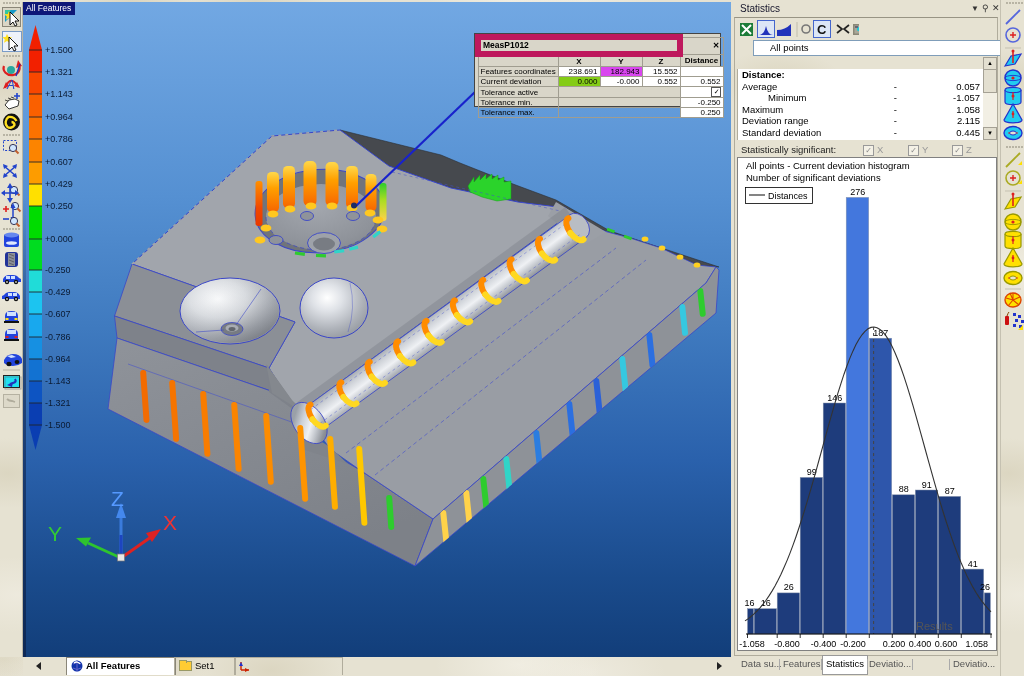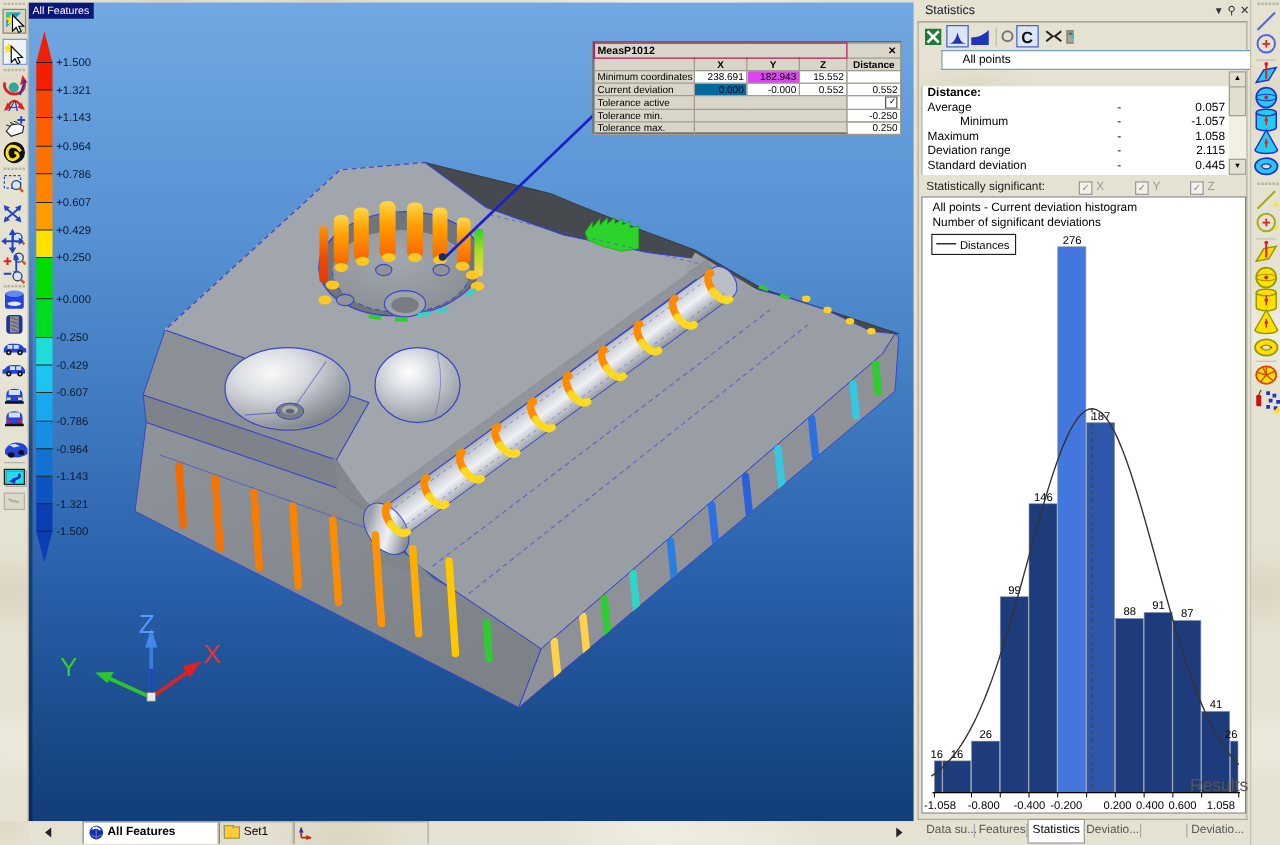--- a/index.html
+++ b/index.html
@@ -429,40 +429,40 @@
       <table style="border-collapse:collapse;width:245px;font-size:8px;color:#000;table-layout:fixed;">
 <colgroup>
           <col style="width:80px">
           <col style="width:42px">
           <col style="width:42px">
           <col style="width:38px">
           <col style="width:43px">
         </colgroup>
 <tbody>
           <tr>
-            <td colspan="4" style="font-weight:bold;font-size:8.5px;padding:0 2px;height:11px;line-height:11px;border:1px solid #be185d;">MeasP1012</td>
+            <td colspan="4" style="font-weight:bold;font-size:8.5px;padding:0 2px;height:11px;line-height:11px;border:6px solid #be185d;">MeasP1012</td>
             <td style="border:1px solid #a09d90;text-align:right;padding:0 3px;font-weight:bold;">✕</td>
           </tr>
 <tr>
             <td style="border:1px solid #a09d90;padding:0 2px;height:9px;line-height:9px;white-space:nowrap;overflow:hidden;"></td>
             <td style="border:1px solid #a09d90;padding:0 2px;height:9px;line-height:9px;white-space:nowrap;overflow:hidden;text-align:center;"><b>X</b></td>
             <td style="border:1px solid #a09d90;padding:0 2px;height:9px;line-height:9px;white-space:nowrap;overflow:hidden;text-align:center;"><b>Y</b></td>
             <td style="border:1px solid #a09d90;padding:0 2px;height:9px;line-height:9px;white-space:nowrap;overflow:hidden;text-align:center;"><b>Z</b></td>
             <td style="border:1px solid #a09d90;padding:0 2px;height:9px;line-height:9px;white-space:nowrap;overflow:hidden;text-align:center;"><b>Distance</b></td>
           </tr>
 <tr>
-            <td style="border:1px solid #a09d90;padding:0 2px;height:9px;line-height:9px;white-space:nowrap;overflow:hidden;">Minimum coordinates</td>
+            <td style="border:1px solid #a09d90;padding:0 2px;height:9px;line-height:9px;white-space:nowrap;overflow:hidden;">Features coordinates</td>
             <td style="border:1px solid #a09d90;padding:0 2px;height:9px;line-height:9px;white-space:nowrap;overflow:hidden;background:#fff;text-align:right;">238.691</td>
             <td style="border:1px solid #a09d90;padding:0 2px;height:9px;line-height:9px;white-space:nowrap;overflow:hidden;background:#d946ef;text-align:right;">182.943</td>
             <td style="border:1px solid #a09d90;padding:0 2px;height:9px;line-height:9px;white-space:nowrap;overflow:hidden;background:#fff;text-align:right;">15.552</td>
             <td style="border:1px solid #a09d90;padding:0 2px;height:9px;line-height:9px;white-space:nowrap;overflow:hidden;background:#fff;"></td>
           </tr>
 <tr>
             <td style="border:1px solid #a09d90;padding:0 2px;height:9px;line-height:9px;white-space:nowrap;overflow:hidden;">Current deviation</td>
-            <td style="border:1px solid #a09d90;padding:0 2px;height:9px;line-height:9px;white-space:nowrap;overflow:hidden;background:#0369a1;text-align:right;margin-left:12px;">0.000</td>
+            <td style="border:1px solid #a09d90;padding:0 2px;height:9px;line-height:9px;white-space:nowrap;overflow:hidden;background:#84cc16;text-align:right;margin-left:12px;">0.000</td>
             <td style="border:1px solid #a09d90;padding:0 2px;height:9px;line-height:9px;white-space:nowrap;overflow:hidden;background:#fff;text-align:right;">-0.000</td>
             <td style="border:1px solid #a09d90;padding:0 2px;height:9px;line-height:9px;white-space:nowrap;overflow:hidden;background:#fff;text-align:right;">0.552</td>
             <td style="border:1px solid #a09d90;padding:0 2px;height:9px;line-height:9px;white-space:nowrap;overflow:hidden;background:#fff;text-align:right;">0.552</td>
           </tr>
 <tr>
             <td style="border:1px solid #a09d90;padding:0 2px;height:9px;line-height:9px;white-space:nowrap;overflow:hidden;">Tolerance active</td>
             <td style="border:1px solid #a09d90;padding:0 2px;height:9px;line-height:9px;white-space:nowrap;overflow:hidden;" colspan="3"></td>
             <td style="border:1px solid #a09d90;padding:0 2px;height:9px;line-height:9px;white-space:nowrap;overflow:hidden;background:#fff;text-align:right;"><span style="display:inline-block;width:8px;height:8px;background:#fff;border:1px solid #555;font-size:7px;line-height:8px;vertical-align:top;">✓</span></td>
           </tr>
 <tr>
@@ -585,21 +585,21 @@
 <text x="157" y="490" font-size="9" fill="#000" text-anchor="middle">0.200</text>
 <text x="183" y="490" font-size="9" fill="#000" text-anchor="middle">0.400</text>
 <text x="209" y="490" font-size="9" fill="#000" text-anchor="middle">0.600</text>
 <text x="251" y="490" font-size="9" fill="#000" text-anchor="end">1.058</text>
       </svg>
 <div class="abs" style="left:91px;top:655px;width:44px;height:18px;background:#fff;border:1px solid #999;"></div>
 <div class="abs" style="left:10px;top:658px;font-size:9.5px;color:#555;">Data su...</div>
 <div class="abs" style="left:52px;top:658px;font-size:9.5px;color:#555;">Features</div>
 <div class="abs" style="left:95px;top:658px;font-size:9.5px;color:#000;">Statistics</div>
 <div class="abs" style="left:138px;top:658px;font-size:9.5px;color:#555;">Deviatio...</div>
-<div class="abs" style="left:185px;top:620px;font-size:14px;color:#555;padding-left:36px;">Results</div>
+<div class="abs" style="left:185px;top:620px;font-size:11px;color:#555;">Results</div>
 <div class="abs" style="left:222px;top:658px;font-size:9.5px;color:#555;">Deviatio...</div>
 <div class="abs" style="left:48px;top:659px;width:1px;height:11px;background:#aaa;"></div>
 <div class="abs" style="left:90px;top:659px;width:1px;height:11px;background:#aaa;"></div>
 <div class="abs" style="left:136px;top:659px;width:1px;height:11px;background:#aaa;"></div>
 <div class="abs" style="left:181px;top:659px;width:1px;height:11px;background:#aaa;"></div>
 <div class="abs" style="left:218px;top:659px;width:1px;height:11px;background:#aaa;"></div>
     </div>
  <div id="ltabs" class="parch">
       <div class="abs" style="left:13px;top:5px;width:0;height:0;border-top:4px solid transparent;border-bottom:4px solid transparent;border-right:5px solid #222;"></div>
 <div class="abs" style="left:43px;top:0px;width:108px;height:17px;background:#fff;border:1px solid #8a8678;border-bottom:none;"></div>

